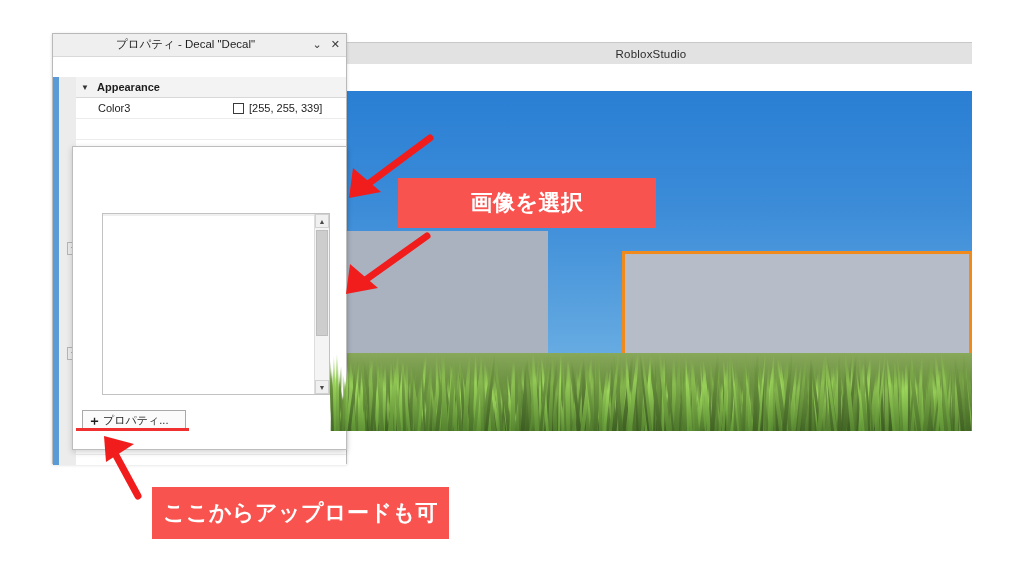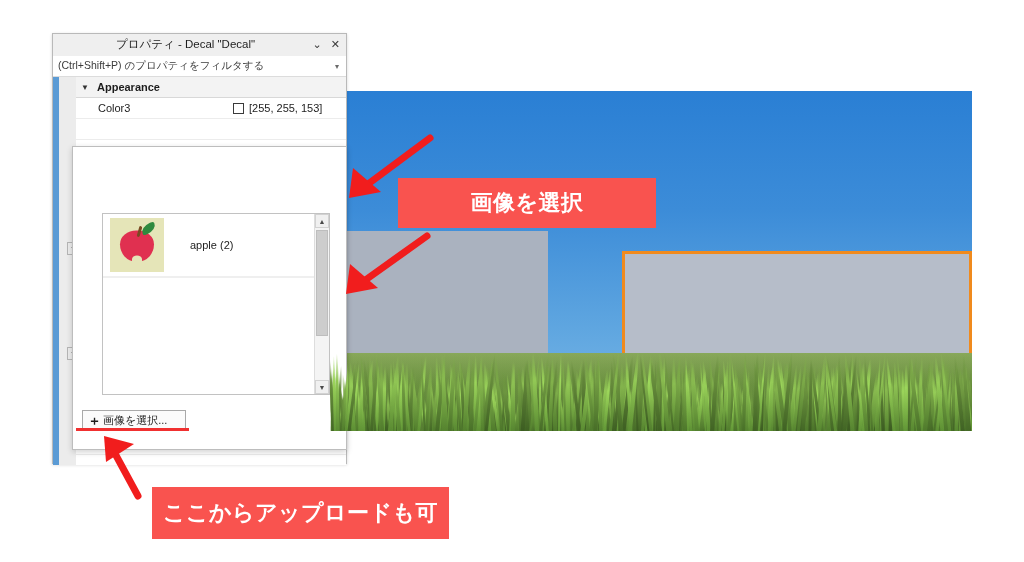--- a/index.html
+++ b/index.html
@@ -112,20 +112,23 @@
   .apple-notch{position:absolute;left:50%;bottom:-1px;transform:translateX(-50%);width:10px;height:7px;background:#e5e5b8;border-radius:50% 50% 0 0;}
   .apple-stem{position:absolute;left:51%;top:14%;width:3px;height:11px;background:#7a4a22;border-radius:2px;transform:rotate(16deg);}
   .apple-leaf{position:absolute;left:57%;top:12%;width:15px;height:9px;background:#2f8a3e;border-radius:72% 20% 72% 20%;transform:rotate(-26deg);}
 </style>
 </head>
 <body>
 
 <div id="stage">
 
   <div class="studio-window">
+    <div class="studio-titlebar">
+      <div class="studio-title">RobloxStudio</div>
+    </div>
     <div class="studio-body">
       <div class="viewport">
         <div class="sky"></div>
 
         <div class="wall shadowed" style="left:-10px;top:140px;width:228px;height:170px;"></div>
 
         <div class="wall" style="left:292px;top:160px;width:350px;height:150px;"></div>
         <div class="wall-sel" style="left:292px;top:160px;width:350px;height:155px;"></div>
 
         <div class="ground"></div>
@@ -1238,43 +1241,39 @@
   <div class="prop-panel">
 
     <div class="prop-titlebar">
       <div class="prop-title">プロパティ - Decal "Decal"</div>
       <div class="tb-btns">
         <div class="tb-btn">⌄</div>
         <div class="tb-btn">✕</div>
       </div>
     </div>
 
-    <div class="prop-filter">
-      <span>(Ctrl+Shift+P) のプロパティをフィルタする</span>
-      <div class="caret">▾</div>
-    </div>
 
     <div class="prop-left-strip"></div>
 
     <div class="prop-gutter">
       <div class="gutter-tri" style="top:165px;">▼</div>
       <div class="gutter-tri" style="top:270px;">▼</div>
     </div>
 
     <div class="prop-rows">
       <div class="prow section">
         <div class="tri">▼</div>
         <div class="sec-label">Appearance</div>
       </div>
 
       <div class="prow">
         <div class="pname">Color3</div>
         <div class="pval">
           <span class="swatch"></span>
-          <span>[255, 255, 153]</span>
+          <span>[255, 255, 339]</span>
         </div>
       </div>
 
 
       <div class="prow blank"></div>
       <div class="prow blank"></div>
       <div class="prow blank"></div>
       <div class="prow blank"></div>
       <div class="prow blank"></div>
       <div class="prow blank"></div>
@@ -1290,45 +1289,35 @@
       <div class="prow blank"></div>
     </div>
   </div>
 
   <div class="picker">
 
 
 
     <div class="listbox">
 
-      <div class="list-item">
-        <div class="thumb">
-          <div class="apple-body">
-            <div class="apple-notch"></div>
-          </div>
-          <div class="apple-stem"></div>
-          <div class="apple-leaf"></div>
-        </div>
-        <div class="item-label">apple (2)</div>
-      </div>
       <div class="list-sep"></div>
 
       <div class="list-sep"></div>
 
       <div class="scrollbar">
         <div class="sb-arrow" style="top:0;">▲</div>
         <div class="sb-thumb"></div>
         <div class="sb-arrow" style="bottom:0;">▼</div>
       </div>
     </div>
   </div>
 
   <div class="add-btn">
     <span class="add-plus">＋</span>
-    <span class="add-label">画像を選択...</span>
+    <span class="add-label">プロパティ...</span>
   </div>
   <div class="add-underline"></div>
 
 
   <div class="anno" style="left:152px;top:487px;width:297px;height:52px;">
     <span style="font-size:22px;">ここからアップロードも可</span>
   </div>
 
   <div class="anno" style="left:398px;top:178px;width:258px;height:50px;">
     <span style="font-size:22px;">画像を選択</span>

